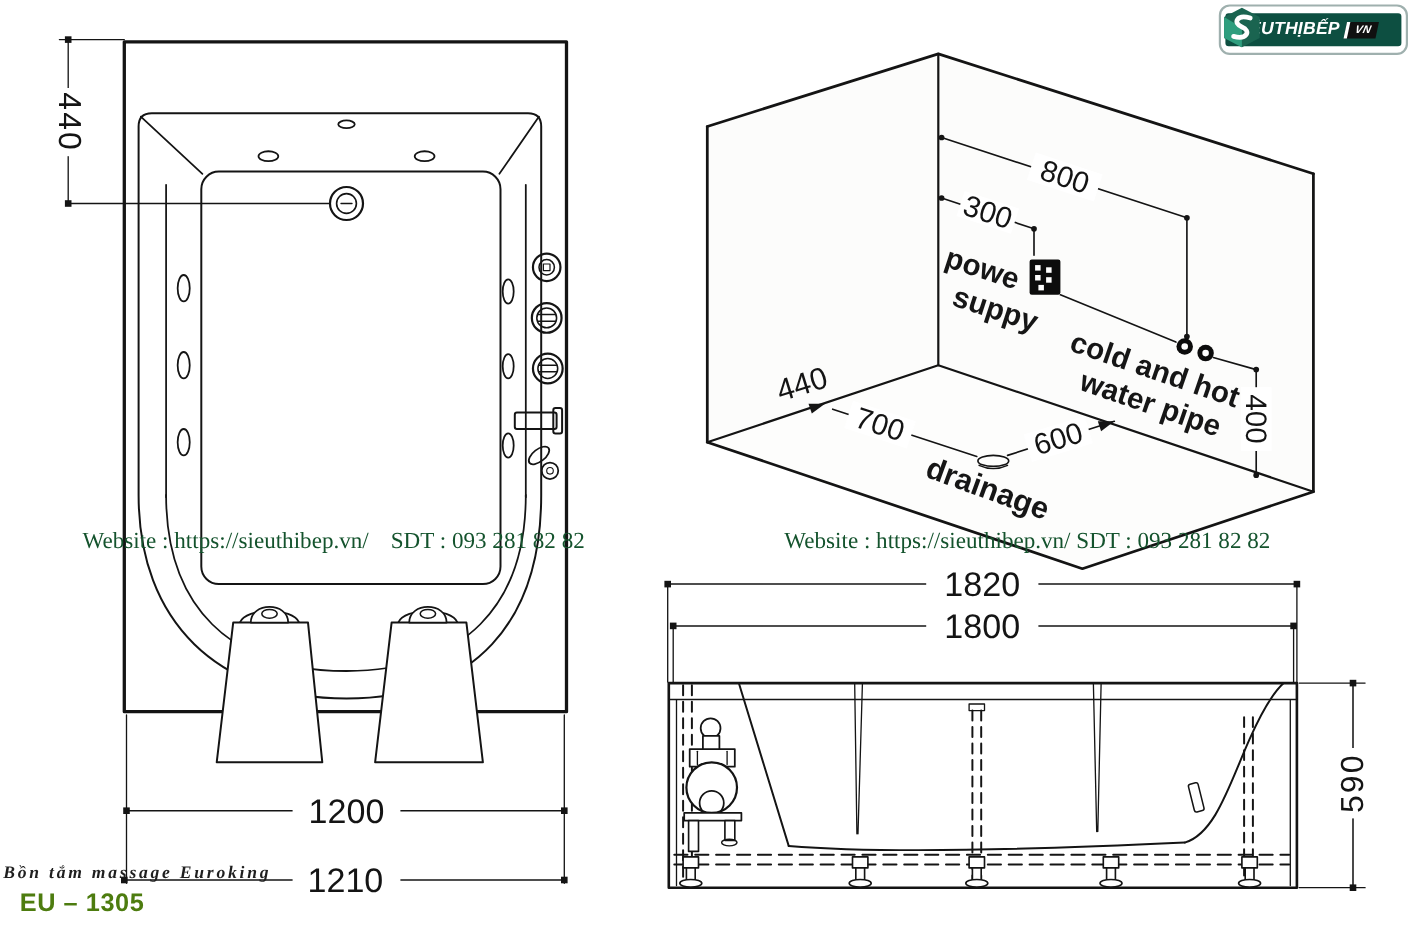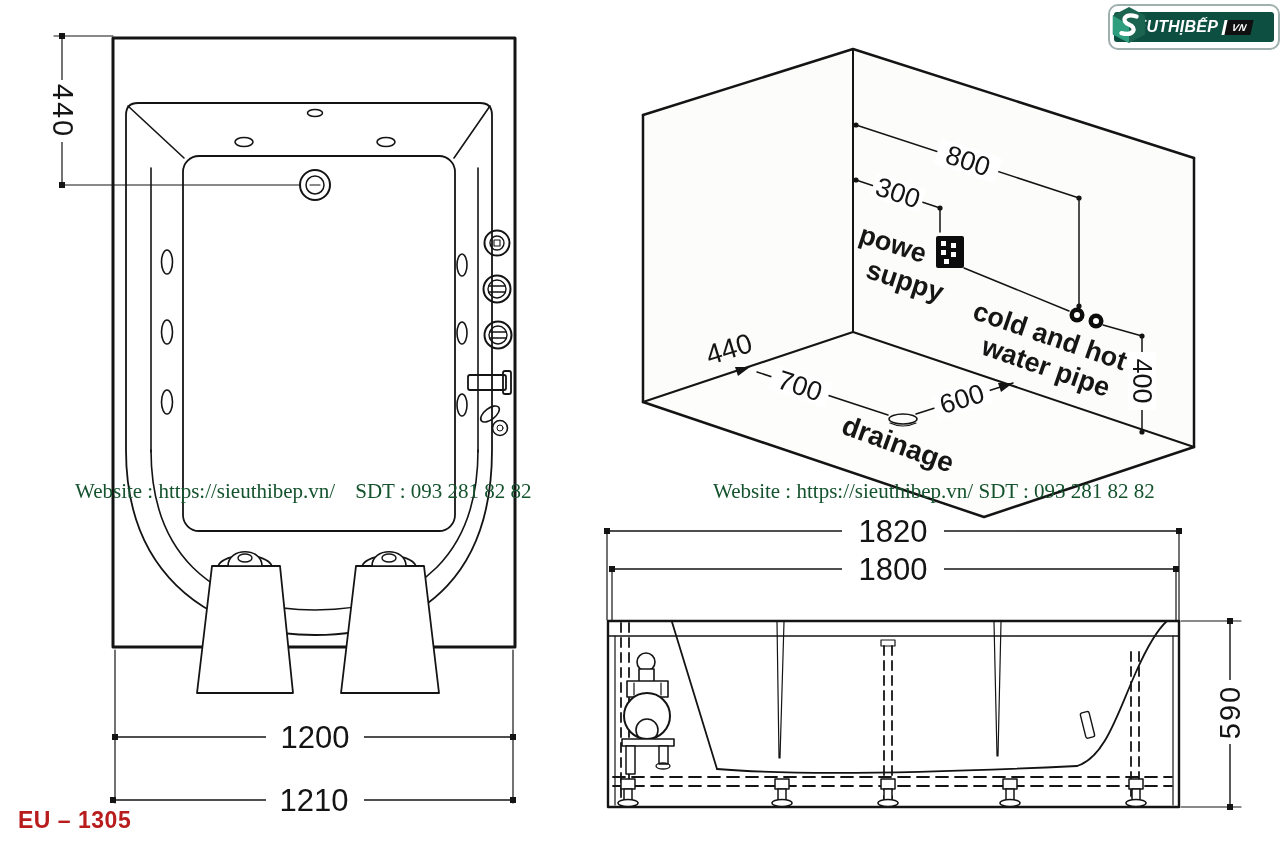--- a/index.html
+++ b/index.html
@@ -10,21 +10,21 @@
   .dim-num{font-family:"Liberation Sans",sans-serif;font-weight:500;fill:#141414;}
   .iso-word{font-family:"Liberation Sans",sans-serif;font-weight:600;fill:#161616;}
   
   .wm{position:absolute;font-family:"Liberation Serif","DejaVu Serif",serif;
       font-size:21px;color:#14532d;white-space:nowrap;}
   .wm .gap{display:inline-block;width:20px;}
   
   .cap1{position:absolute;left:3px;top:785px;font-family:"Liberation Serif","DejaVu Serif",serif;
         font-style:italic;font-weight:600;font-size:16px;letter-spacing:2.5px;color:#1f1f1f;white-space:nowrap;}
   .cap2{position:absolute;left:18px;top:807px;font-family:"Liberation Sans",sans-serif;
-        font-weight:700;font-size:23px;letter-spacing:0.5px;color:#b91c1c;white-space:nowrap;}
+        font-weight:700;font-size:23px;letter-spacing:0.5px;color:#4d7c0f;white-space:nowrap;}
   
   .logo{position:absolute;left:1108px;top:4px;width:172px;height:46px;background:#fff;
         border:2px solid #9fb0ae;border-radius:10px;display:flex;align-items:center;
         padding:0 4px;box-sizing:border-box;gap:3px;}
   .logo-panel{background:#0d4f41;color:#fff;border-radius:3px;height:30px;display:flex;
         align-items:center;padding:0 6px;font-style:italic;font-weight:700;font-size:16px;
         letter-spacing:0.2px;white-space:nowrap;flex:1;}
   .logo-badge{background:#101010;color:#fff;font-size:10px;font-style:italic;font-weight:700;
         padding:2px 6px;margin-left:5px;transform:skewX(-12deg);border-left:3px solid #fff;}
 </style>
@@ -306,20 +306,21 @@
   </g>
 </svg>
 
 <div class="wm" style="left:75px;top:479px;">
   <span>Website : https://sieuthibep.vn/</span><span class="gap"></span><span>SDT : 093 281 82 82</span>
 </div>
 <div class="wm" style="left:713px;top:479px;">
   <span>Website : https://sieuthibep.vn/ SDT : 093 281 82 82</span>
 </div>
 
+<div class="cap1">Bồn tắm massage Euroking</div>
 <div class="cap2">EU – 1305</div>
 
 <div class="logo">
   <svg width="38" height="38" viewBox="0 0 40 40">
     <polygon points="20,1 37,10 37,30 20,39 3,30 3,10" fill="#1a6450"></polygon>
     <polygon points="3,10 3,30 20,39 20,20" fill="#2f9e7e"></polygon>
     <path d="M28,11 C15,7 11,16 20,19.5 C29,23 25,32 12,28.5" stroke="#ffffff" stroke-width="4.5" fill="none" stroke-linecap="round"></path>
   </svg>
   <div class="logo-panel">
     <span>SIÊUTHỊBẾP</span>

